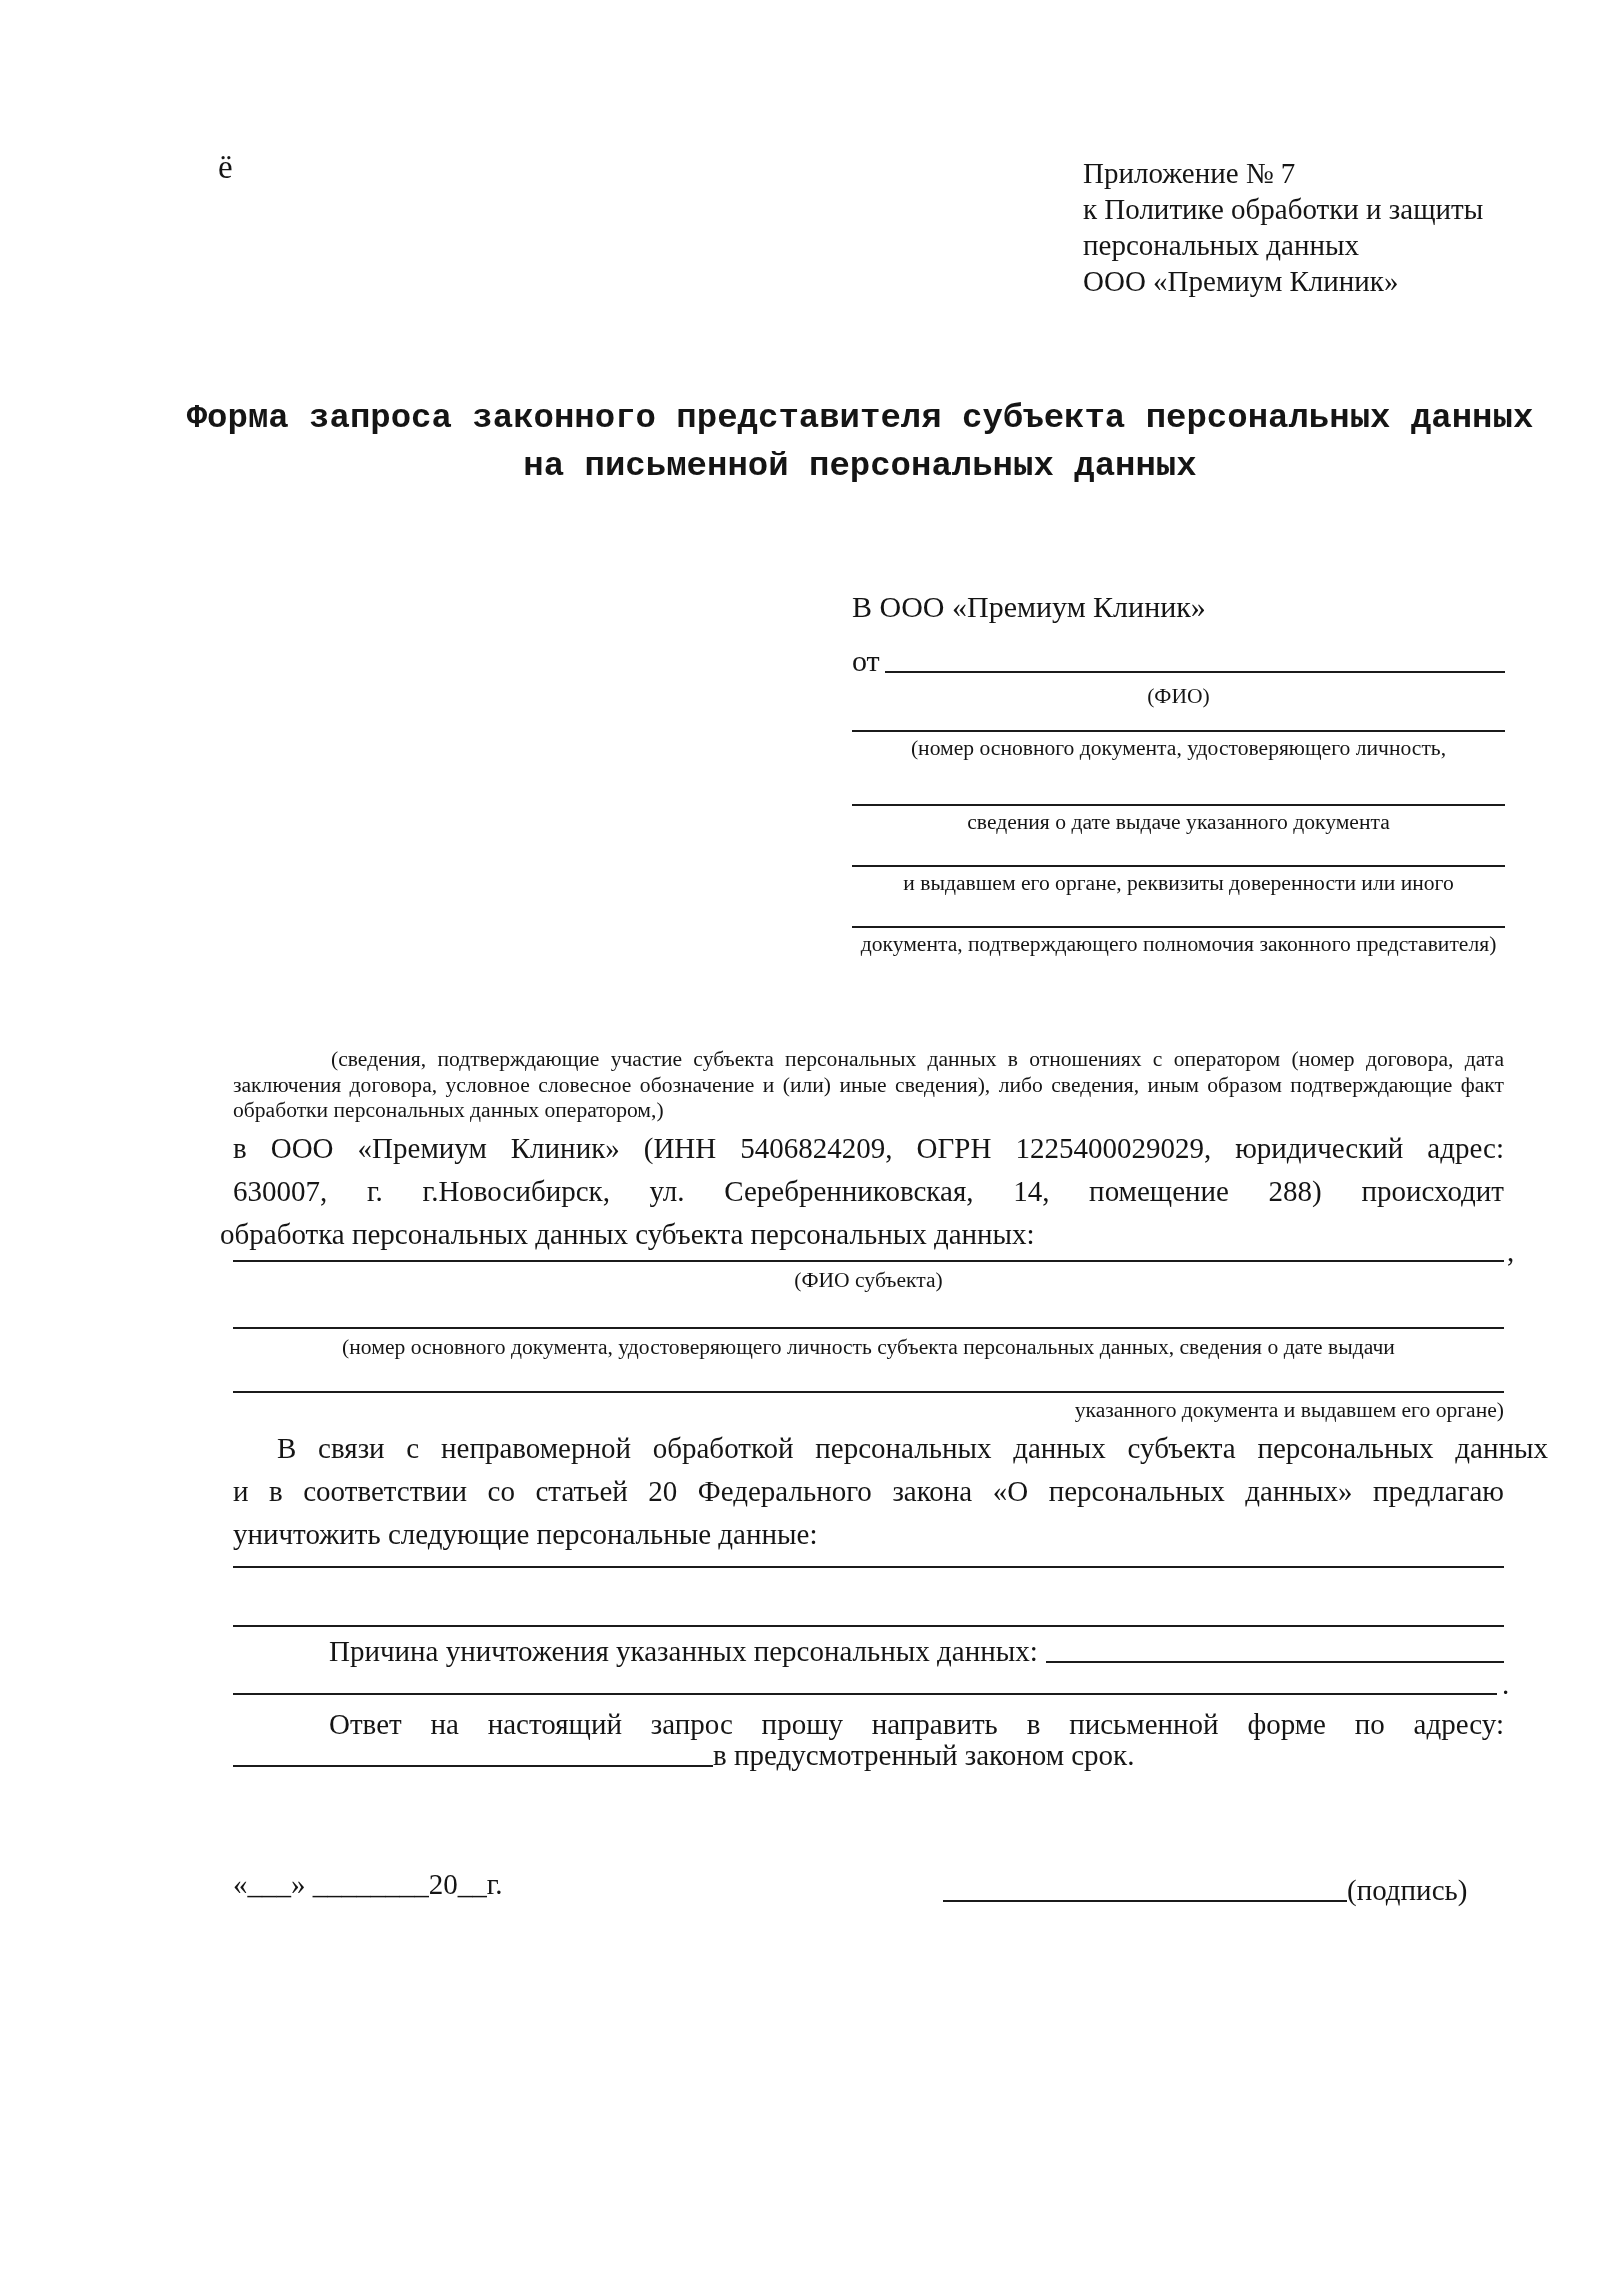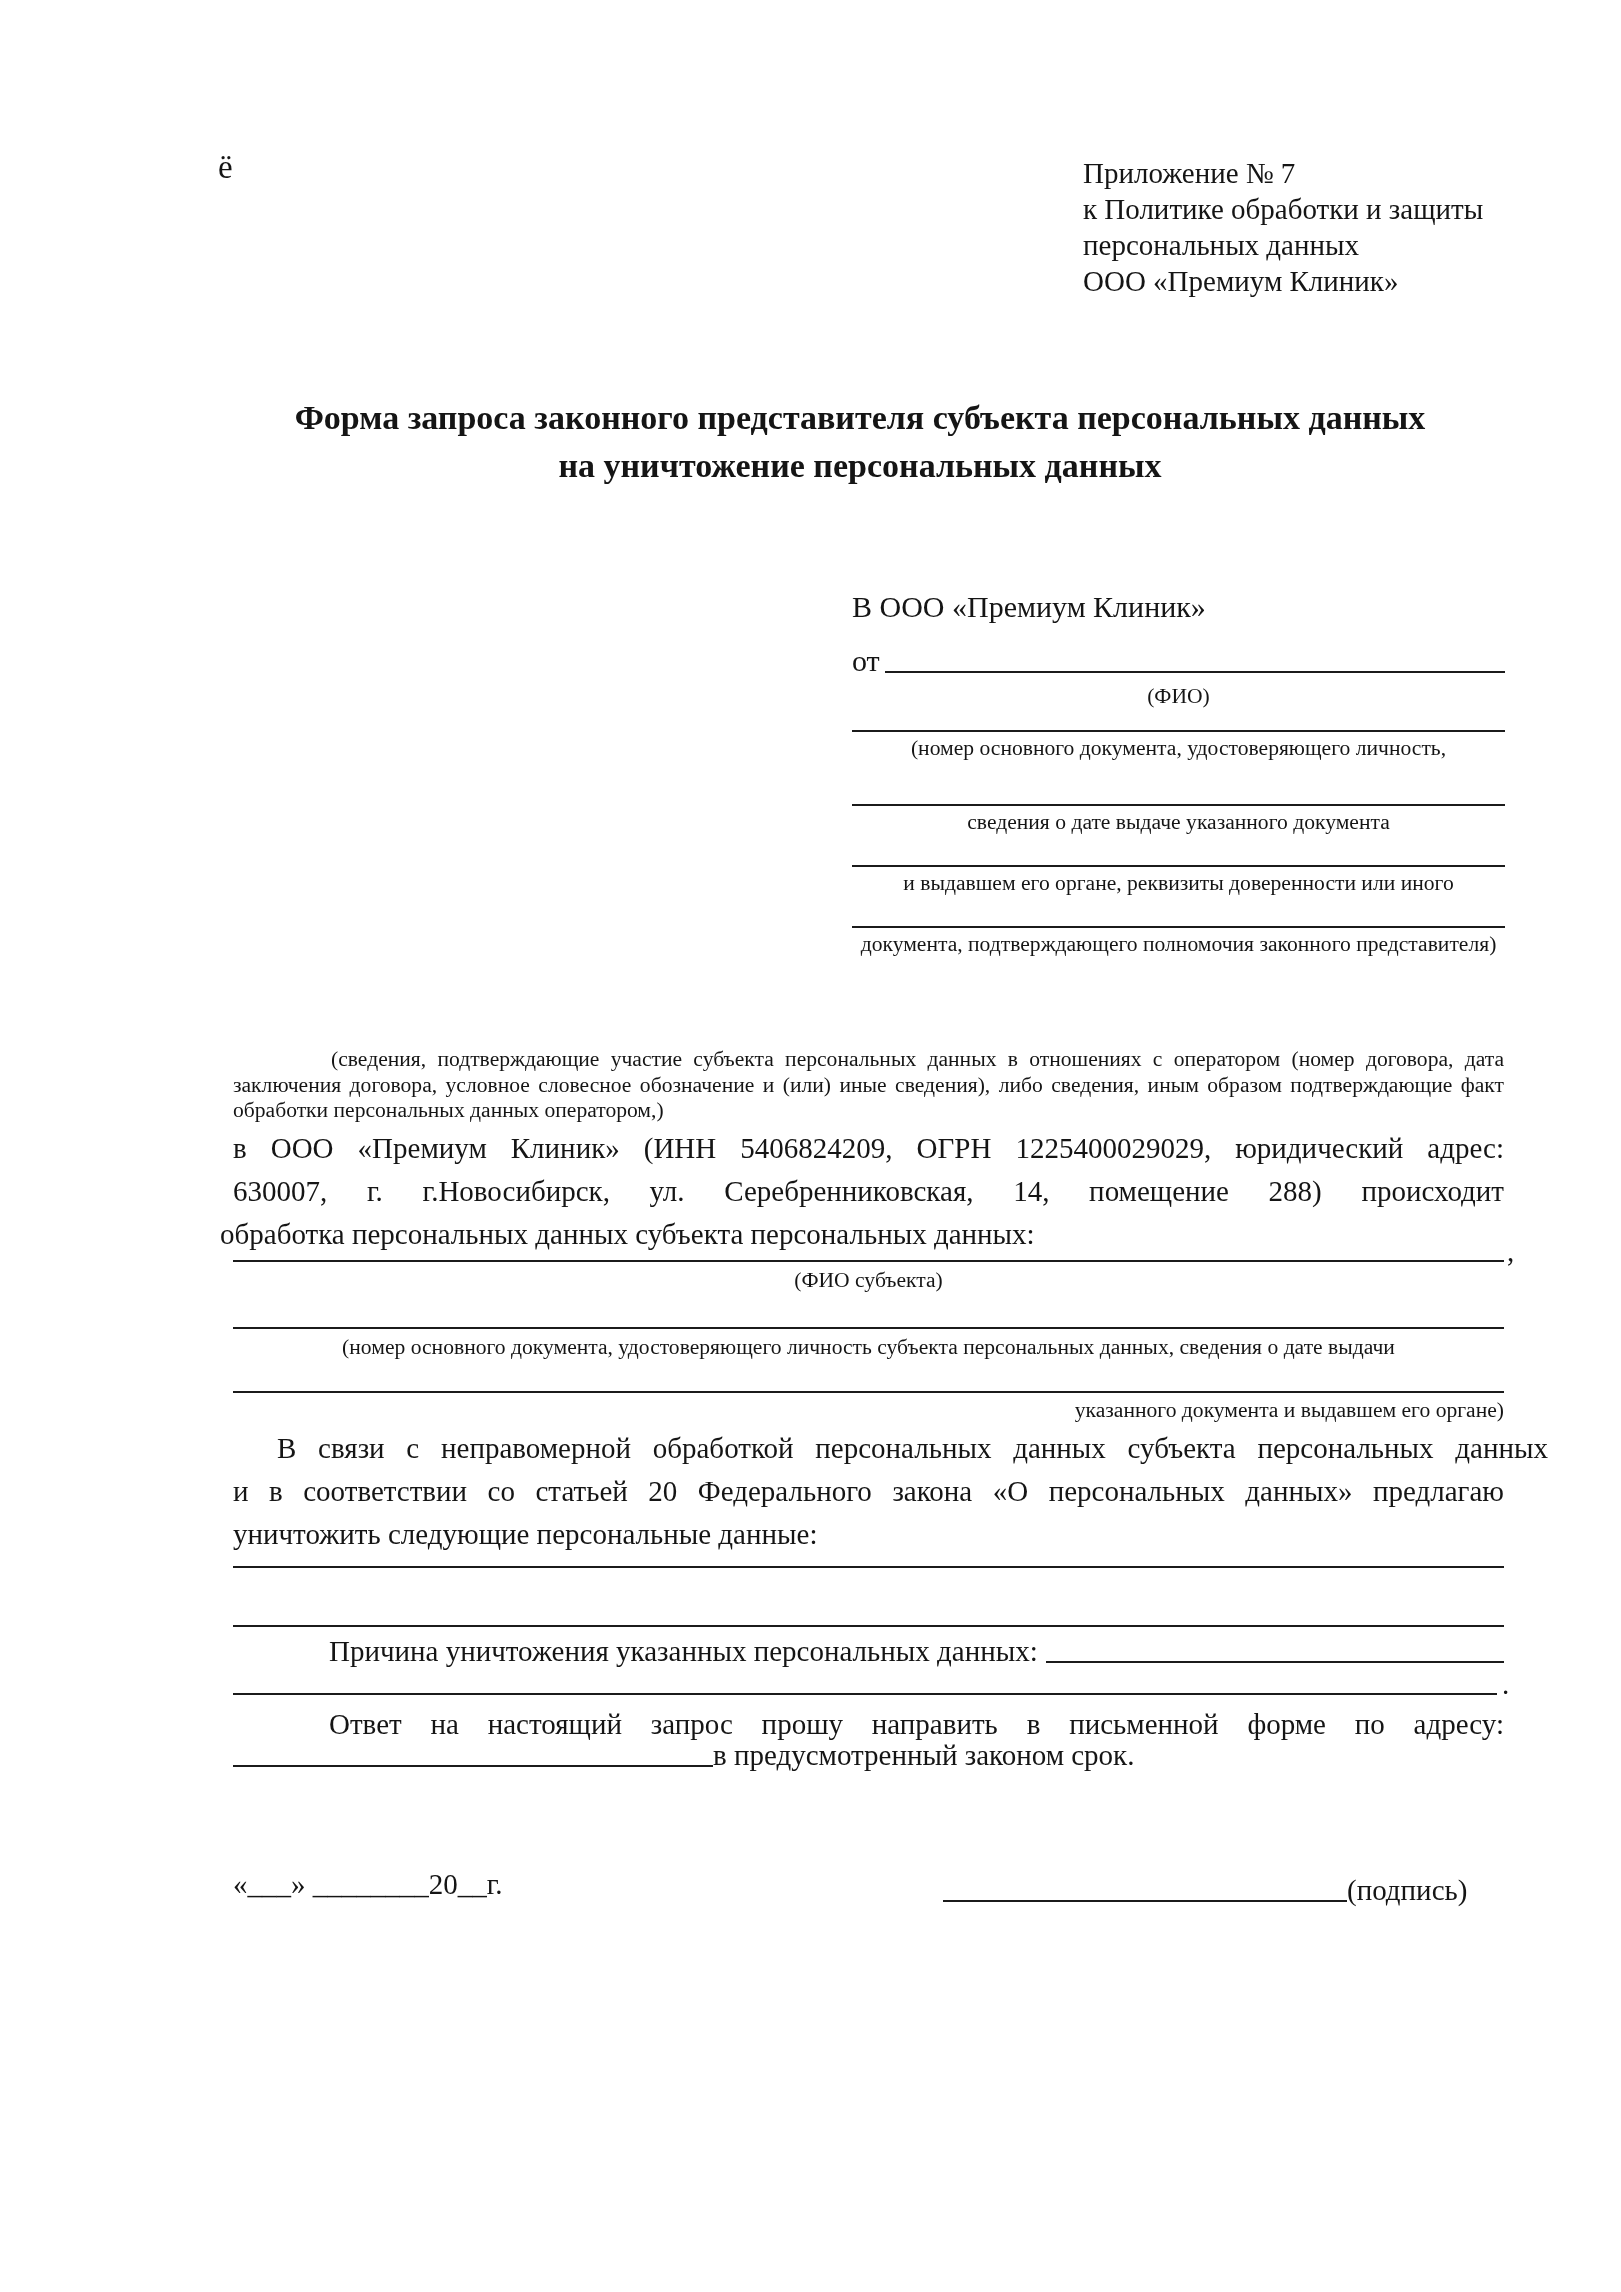--- a/index.html
+++ b/index.html
@@ -64,39 +64,40 @@
     white-space: nowrap;
   }
   .title-block {
     left: 174px;
     width: 1372px;
     top: 394px;
     text-align: center;
     font-weight: bold;
     font-size: 34px;
     line-height: 48px;
+    font-family: Liberation Mono, monospace;
   }
 </style>
 </head>
 <body>
 
 <div class="page">
 
   <div class="abs" style="left:218px; top:149px; font-size:33px;">ё</div>
 
   <div class="abs" style="left:1083px; top:155px; font-size:29px; line-height:36px;">
     <div>Приложение № 7</div>
     <div>к Политике обработки и защиты</div>
     <div>персональных данных</div>
     <div>ООО «Премиум Клиник»</div>
   </div>
 
   <div class="abs title-block">
     <div>Форма запроса законного представителя субъекта персональных данных</div>
-    <div>на уничтожение персональных данных</div>
+    <div>на письменной персональных данных</div>
   </div>
 
   <div class="abs" style="left:852px; top:590px; font-size:30px;">В ООО «Премиум Клиник»</div>
 
   <div class="abs fill-row" style="left:852px; width:653px; top:635px; height:43px; font-size:30px;">
     <span style="margin-right:5px;">от</span>
     <span class="fill-line"></span>
   </div>
 
   <div class="abs" style="left:852px; width:653px; top:684px; font-size:21.6px; text-align:center;">(ФИО)</div>

